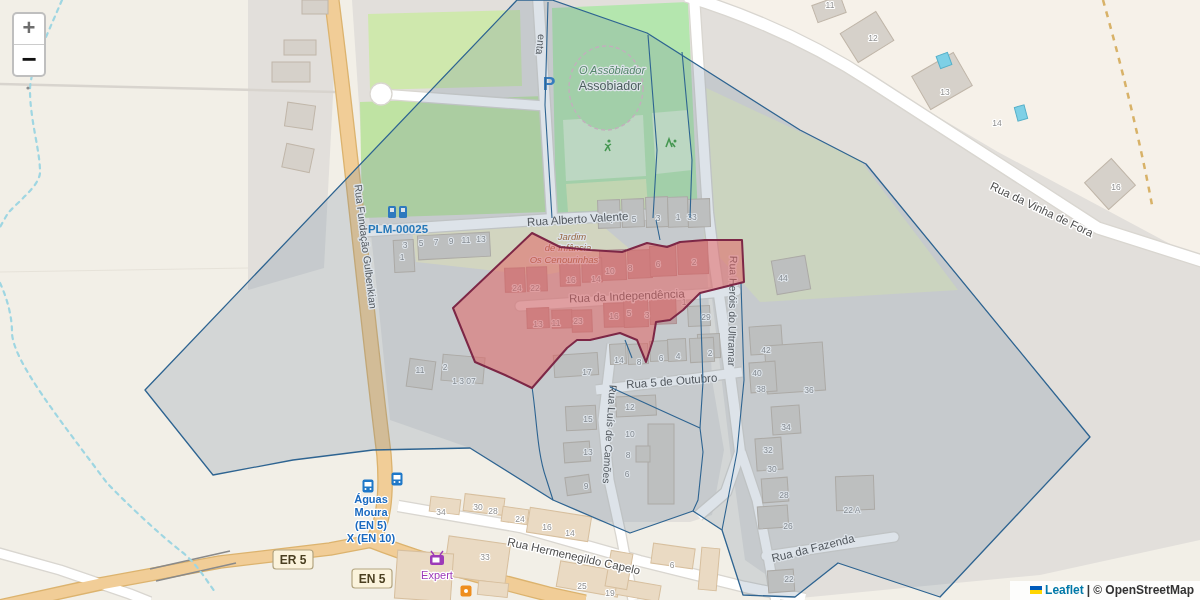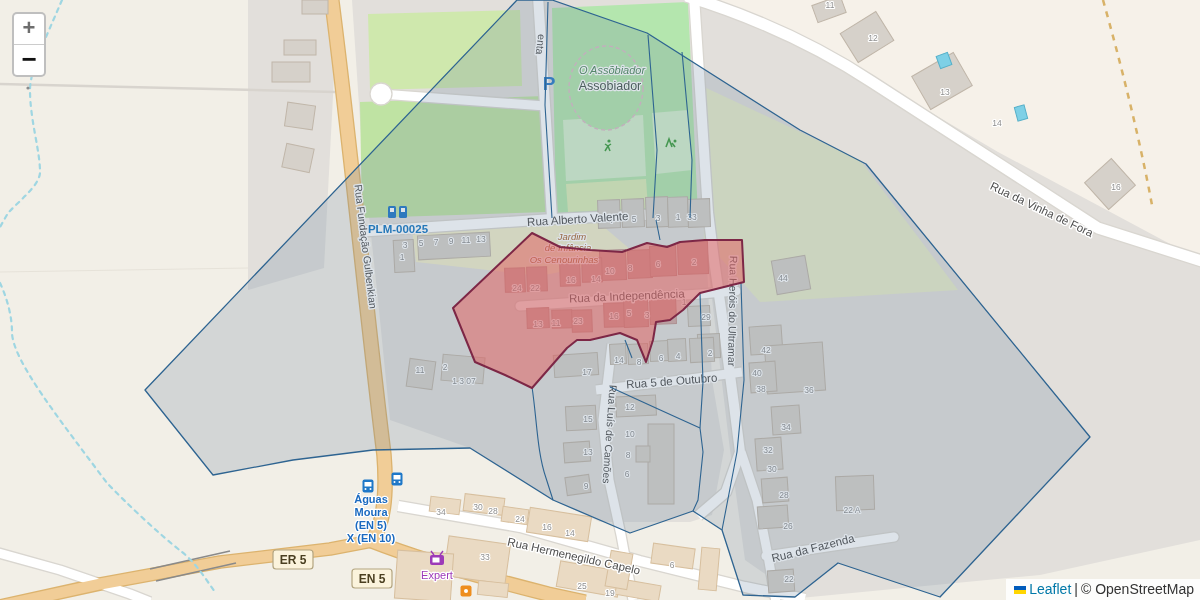--- a/index.html
+++ b/index.html
@@ -2,21 +2,21 @@
 <html><head>
 <meta charset="utf-8">
 <style>
   html,body{margin:0;padding:0;background:#ddd;}
   #app{position:relative;width:1200px;height:600px;overflow:hidden;font-family:"Liberation Sans",sans-serif;background:#f2efe7;cursor:grab;}
   #map-svg{position:absolute;left:0;top:0;}
   .leaflet-control{position:absolute;top:12px;left:12px;background:#fff;border:2px solid rgba(0,0,0,.25);border-radius:5px;width:30px;z-index:10;}
   .zoom-btn{display:block;width:30px;height:30px;line-height:28px;text-align:center;font-size:22px;font-weight:bold;color:#333;cursor:pointer;user-select:none;}
   .zoom-btn.in{color:#6e6e6e;border-bottom:1px solid #ccc;}
   .zoom-btn.out{color:#111;font-size:26px;}
-  .attribution{position:absolute;right:0;bottom:0;background:rgba(255,255,255,.85);padding:2px 6px 3px 8px;font-size:14px;color:#333;z-index:10;white-space:nowrap;}
+  .attribution{position:absolute;right:0;bottom:0;background:rgba(255,255,255,.85);padding:2px 6px 3px 20px;font-size:12px;color:#333;z-index:10;white-space:nowrap;font-weight:bold;}
   .attribution a{text-decoration:none;cursor:pointer;}
   .attribution .leaflet-link{color:#0078A8;}
   .attribution .osm-link{color:#333;}
   .flag{display:inline-block;width:12px;height:8px;background:linear-gradient(#005BBB 50%,#FFD500 50%);margin-right:3px;vertical-align:baseline;}
   .sep{margin:0 3px;color:#333;}
 </style>
 </head>
 <body>
 
 <div id="app">

